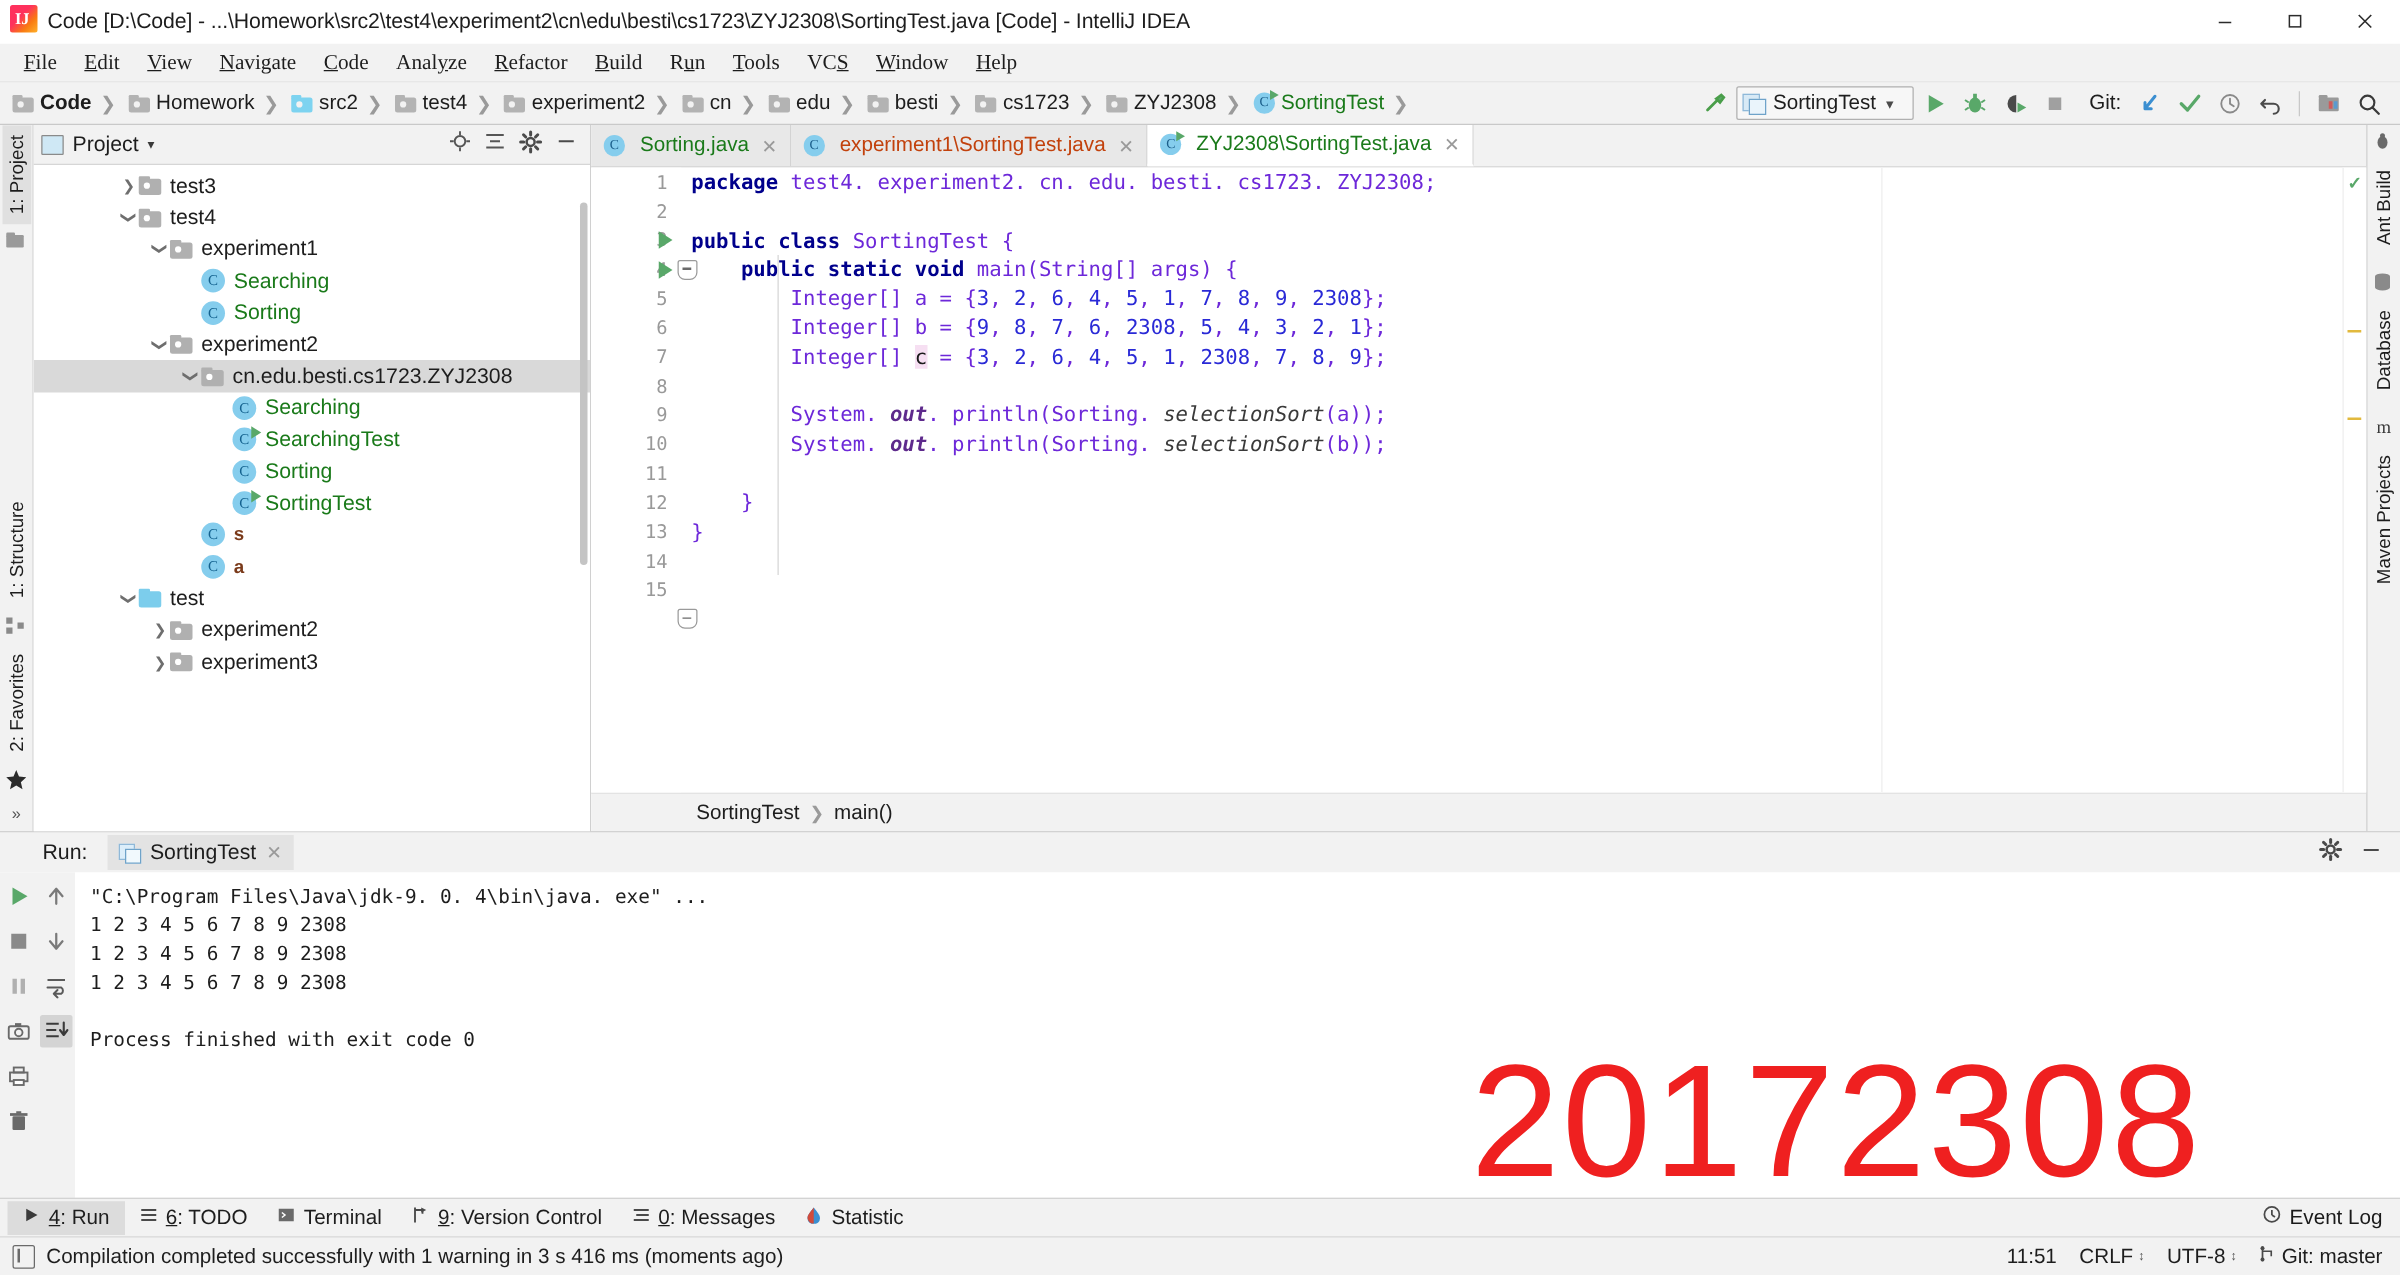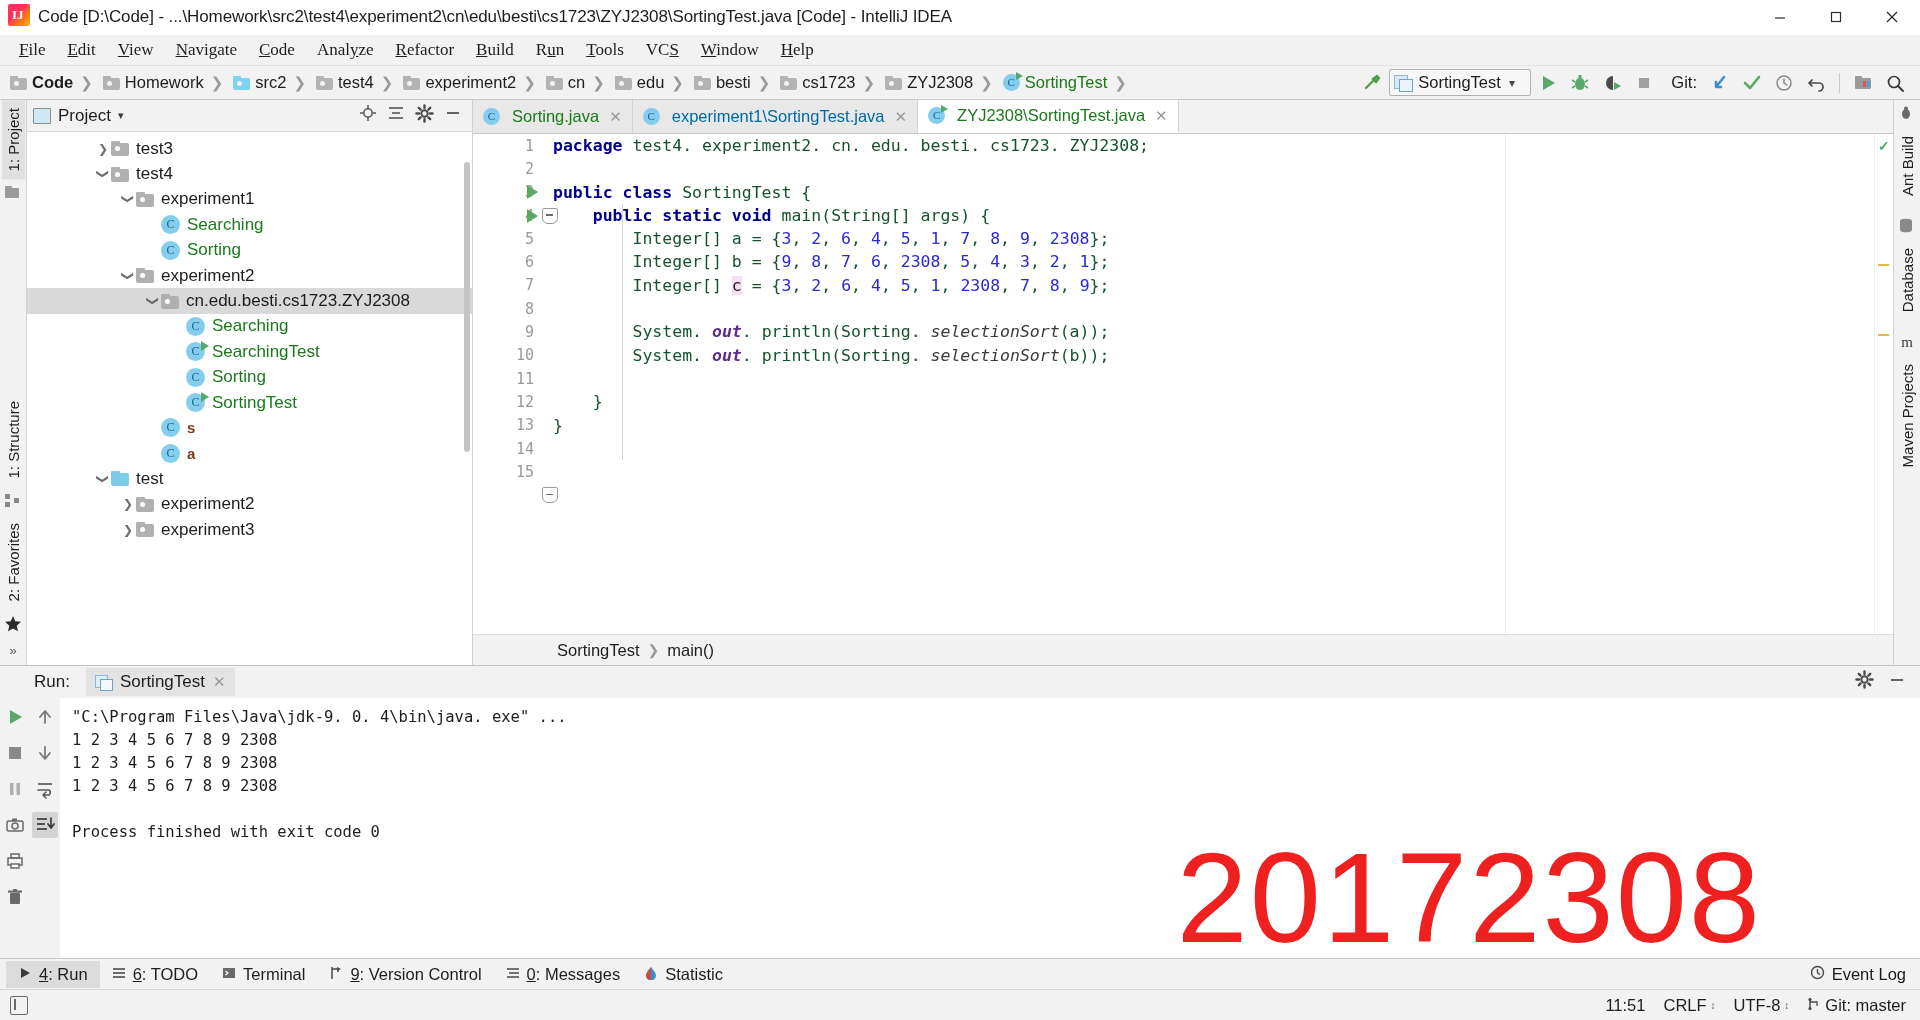--- a/index.html
+++ b/index.html
@@ -91,38 +91,38 @@
   .ticon .arr{position:absolute;right:-4px;top:-1px;width:0;height:0;border-left:8px solid #59a869;border-top:5px solid transparent;border-bottom:5px solid transparent;}
   .tscroll{position:absolute;right:2px;top:30px;width:6px;height:290px;background:#c4c4c4;border-radius:3px;}
 
   
   .editor{flex:1 1 auto;display:flex;flex-direction:column;min-width:0;background:#ffffff;}
   .tabsrow{height:33px;background:#f2f2f2;display:flex;align-items:stretch;flex:0 0 33px;border-bottom:1px solid #c9c9c9;}
   .etab{display:flex;align-items:center;padding:0 10px;border-right:1px solid #d3d3d3;background:#e8e8e8;gap:7px;}
   .etab.active{background:#ffffff;border-bottom:2px solid #ffffff;}
   .etab .tlbl{font-size:16.5px;}
   .etab .tlbl.green{color:#1a7a1a;}
-  .etab .tlbl.orange{color:#0369a1;}
+  .etab .tlbl.orange{color:#c2410c;}
   .etab .x{color:#9a9a9a;font-size:15px;margin-left:3px;}
   .tabsfill{flex:1 1 auto;background:#f2f2f2;}
   .codearea{flex:1 1 auto;display:flex;position:relative;min-height:0;background:#ffffff;overflow:hidden;}
   .gutter{width:72px;flex:0 0 72px;background:#ffffff;position:relative;}
   .gline{height:23.3px;display:flex;align-items:center;justify-content:flex-end;padding-right:11px;font-family:"DejaVu Sans Mono",monospace;font-size:15px;color:#999999;}
   .gmark{position:absolute;left:48px;width:22px;height:23.3px;display:flex;align-items:center;justify-content:center;}
   .runtri{width:0;height:0;border-left:11px solid #59a869;border-top:7px solid transparent;border-bottom:7px solid transparent;}
   .foldbox{width:14px;height:14px;border:1.4px solid #9a9a9a;border-radius:2px 2px 6px 6px;position:relative;background:#fff;}
   .foldbox:after{content:"";position:absolute;left:2.5px;top:5.5px;width:7px;height:1.6px;background:#6a6a6a;}
   .codelines{flex:1 1 auto;position:relative;font-family:"DejaVu Sans Mono",monospace;font-size:16.5px;min-width:0;overflow:hidden;}
   .cline{height:23.3px;line-height:23.3px;padding-left:8px;white-space:pre;}
   .cline.hl{background:#fdf5d4;}
   .kw{color:#00008c;font-weight:bold;}
   .num{color:#2929d6;}
   .stat{color:#5e2a8c;font-style:italic;font-weight:bold;}
   .mth{color:#3a3a3a;font-style:italic;}
-  .pln{color:#14532d;}
+  .pln{color:#6d28d9;}
   .cvar{background:#f6dff2;}
   .caret{display:inline-block;width:1.5px;height:17px;background:#1d1d1d;vertical-align:-3px;margin:0 -1px;}
   .indentguide{position:absolute;top:0;bottom:0;width:1px;background:#d6d6d6;}
   .rightmargin{position:absolute;top:0;bottom:0;width:1px;background:#eeeeee;}
   .markerbar{width:18px;flex:0 0 18px;background:#ffffff;border-left:1px solid #eeeeee;position:relative;}
   .mcheck{position:absolute;top:4px;left:3px;color:#59a869;font-size:14px;font-weight:bold;}
   .mtick{position:absolute;left:3px;width:11px;height:2px;background:#e2b93d;}
   .breadcrumb2{height:30px;background:#f2f2f2;display:flex;align-items:center;padding-left:84px;gap:8px;flex:0 0 30px;border-top:1px solid #dedede;}
   .bc2 {font-size:16.5px;color:#1d1d1d;}
   .bc2sep{color:#9a9a9a;font-size:14px;}
@@ -904,20 +904,21 @@
             <circle cx="7.5" cy="7.5" r="6" fill="none" stroke="#4a4a4a" stroke-width="1.4"></circle>
             <line x1="7.5" y1="4" x2="7.5" y2="8" stroke="#4a4a4a" stroke-width="1.4"></line>
             <line x1="7.5" y1="8" x2="10" y2="9.6" stroke="#4a4a4a" stroke-width="1.4"></line>
           </svg></span>
       <span>Event Log</span>
     </div>
   </div>
 
   <div class="statusbar">
     <span class="sticon"></span>
+    <span class="sb-text">Compilation completed successfully with 1 warning in 3 s 416 ms (moments ago)</span>
     <div class="sb-right">
       <span class="it">11:51</span>
       <span class="it">
         <span>CRLF</span>
           <span class="sb-chev">↕</span>
       </span>
       <span class="it">
         <span>UTF-8</span>
           <span class="sb-chev">↕</span>
       </span>

